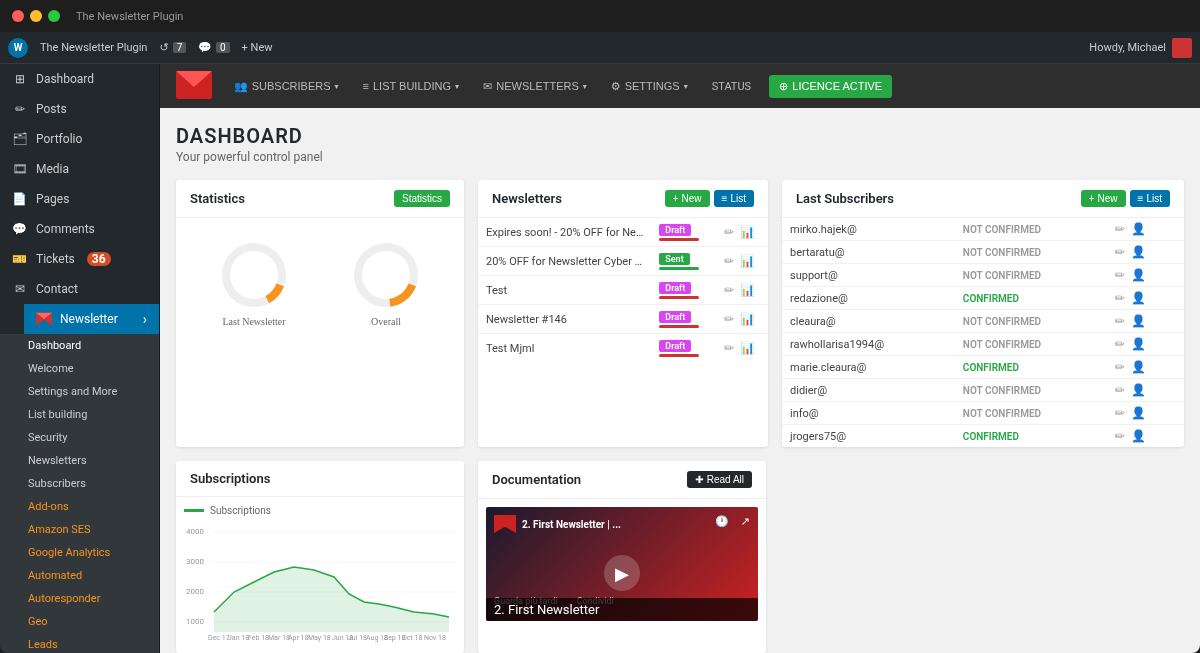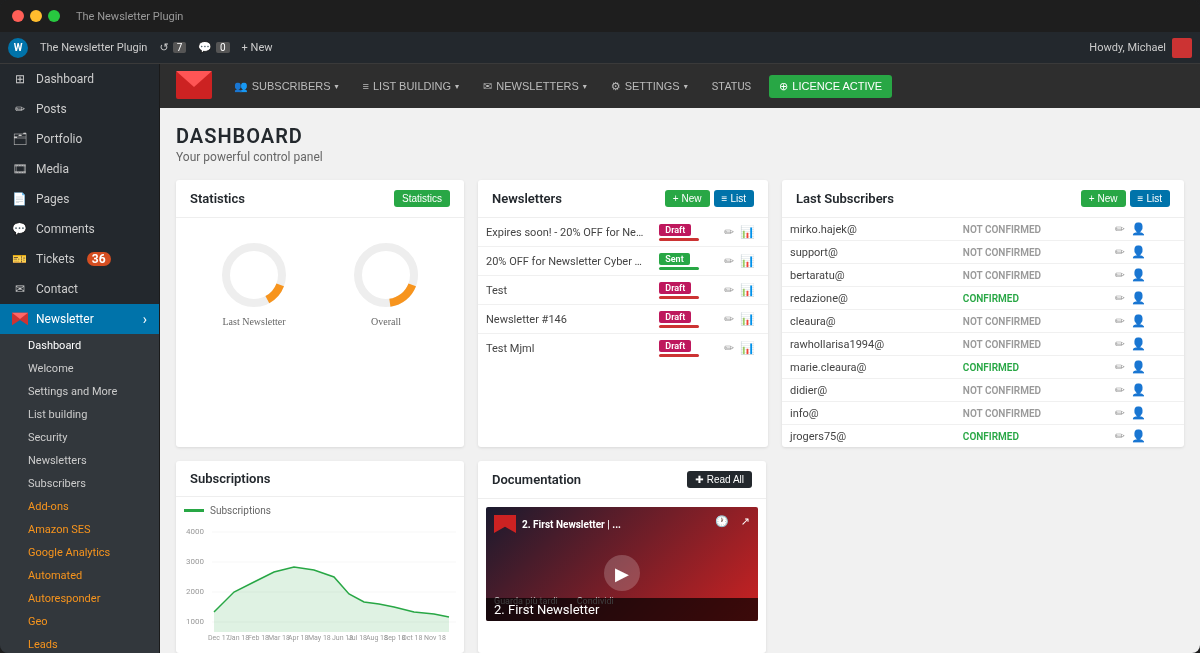--- a/index.html
+++ b/index.html
@@ -22,21 +22,21 @@
     .wp-adminbar-right { margin-left: auto; color: #ccc; font-size: 11px; display: flex; align-items: center; gap: 6px; }
     .wp-site-name { color: #ccc; font-size: 11px; }
     .wp-count-badge { background: #555; border-radius: 2px; padding: 0 4px; font-size: 10px; color: white; }
 
     
     .main-layout { display: flex; flex: 1; overflow: hidden; }
 
     
     .sidebar { width: 160px; background: #23282d; flex-shrink: 0; overflow-y: auto; border-right: 1px solid #1a1a1a; }
     .sidebar-item { display: flex; align-items: center; gap: 8px; padding: 7px 12px; color: #ccc; font-size: 12px; cursor: pointer; }
-    .sidebar-item.active { background: #0073aa; color: white; }
+    .sidebar-item.active { background: #0073aa; color: white; margin-left: 24px; }
     .sidebar-item-icon { width: 16px; height: 16px; display: flex; align-items: center; justify-content: center; flex-shrink: 0; }
     .sidebar-submenu { background: #32373c; }
     .sidebar-submenu-item { padding: 5px 12px 5px 28px; color: #ccc; font-size: 11px; cursor: pointer; display: block; }
     .sidebar-submenu-item.active-sub { color: white; }
     .sidebar-submenu-item.orange { color: #f7941d; }
     .badge { background: #d54e21; color: white; border-radius: 10px; padding: 0 5px; font-size: 12px; margin-left: 4px; font-weight: bold; }
 
     
     .newsletter-nav { background: #2e2e2e; padding: 0 16px; display: flex; align-items: center; gap: 4px; height: 44px; flex-shrink: 0; }
     .nav-btn { background: none; border: none; color: #bbb; font-size: 11px; padding: 6px 10px; cursor: pointer; display: flex; align-items: center; gap: 4px; border-radius: 3px; }
@@ -63,21 +63,21 @@
     .donut-row { display: flex; justify-content: space-around; align-items: center; padding: 10px 0; font-family: Liberation Serif, serif; }
     .donut-label { font-size: 10px; color: #666; text-align: center; margin-top: 6px; }
     .donut-wrap { display: flex; flex-direction: column; align-items: center; }
 
     
     .newsletters-card { flex: 0 0 290px; }
     .newsletter-table { width: 100%; border-collapse: collapse; }
     .newsletter-table td { padding: 5px 8px; font-size: 11px; color: #444; border-bottom: 1px solid #f0f0f0; vertical-align: middle; }
     .newsletter-table tr:last-child td { border-bottom: none; }
     .status-badge { display: inline-block; padding: 1px 6px; border-radius: 2px; font-size: 9px; font-weight: 600; color: white; }
-    .badge-draft { background: #be185d; }
+    .badge-draft { background: #d946ef; }
     .badge-sent { background: #28a745; }
     .action-icon { color: #999; cursor: pointer; font-size: 12px; margin-left: 4px; }
 
     
     .subscribers-card { flex: 1; }
     .sub-table { width: 100%; border-collapse: collapse; }
     .sub-table td { padding: 4px 8px; font-size: 11px; color: #444; border-bottom: 1px solid #f0f0f0; vertical-align: middle; }
     .sub-table tr:last-child td { border-bottom: none; }
     .status-confirmed { color: #28a745; font-size: 10px; font-weight: 600; }
     .status-not-confirmed { color: #999; font-size: 10px; font-weight: 600; }
@@ -355,29 +355,29 @@
                   <tbody id="subscribers-tbody">
                       <tr>
       <td style="max-width:130px;overflow:hidden;text-overflow:ellipsis;">mirko.hajek@</td>
       <td><span class="status-not-confirmed">NOT CONFIRMED</span></td>
       <td>
         <span class="action-icon">✏</span>
         <span class="action-icon">👤</span>
       </td>
     </tr>
                       <tr>
+      <td style="max-width:130px;overflow:hidden;text-overflow:ellipsis;">bertaratu@</td>
+      <td><span class="status-not-confirmed">NOT CONFIRMED</span></td>
+      <td>
+        <span class="action-icon">✏</span>
+        <span class="action-icon">👤</span>
+      </td>
+    </tr>
+                      <tr>
       <td style="max-width:130px;overflow:hidden;text-overflow:ellipsis;">support@</td>
-      <td><span class="status-not-confirmed">NOT CONFIRMED</span></td>
-      <td>
-        <span class="action-icon">✏</span>
-        <span class="action-icon">👤</span>
-      </td>
-    </tr>
-                      <tr>
-      <td style="max-width:130px;overflow:hidden;text-overflow:ellipsis;">bertaratu@</td>
       <td><span class="status-not-confirmed">NOT CONFIRMED</span></td>
       <td>
         <span class="action-icon">✏</span>
         <span class="action-icon">👤</span>
       </td>
     </tr>
                       <tr>
       <td style="max-width:130px;overflow:hidden;text-overflow:ellipsis;">redazione@</td>
       <td><span class="status-confirmed">CONFIRMED</span></td>
       <td>

